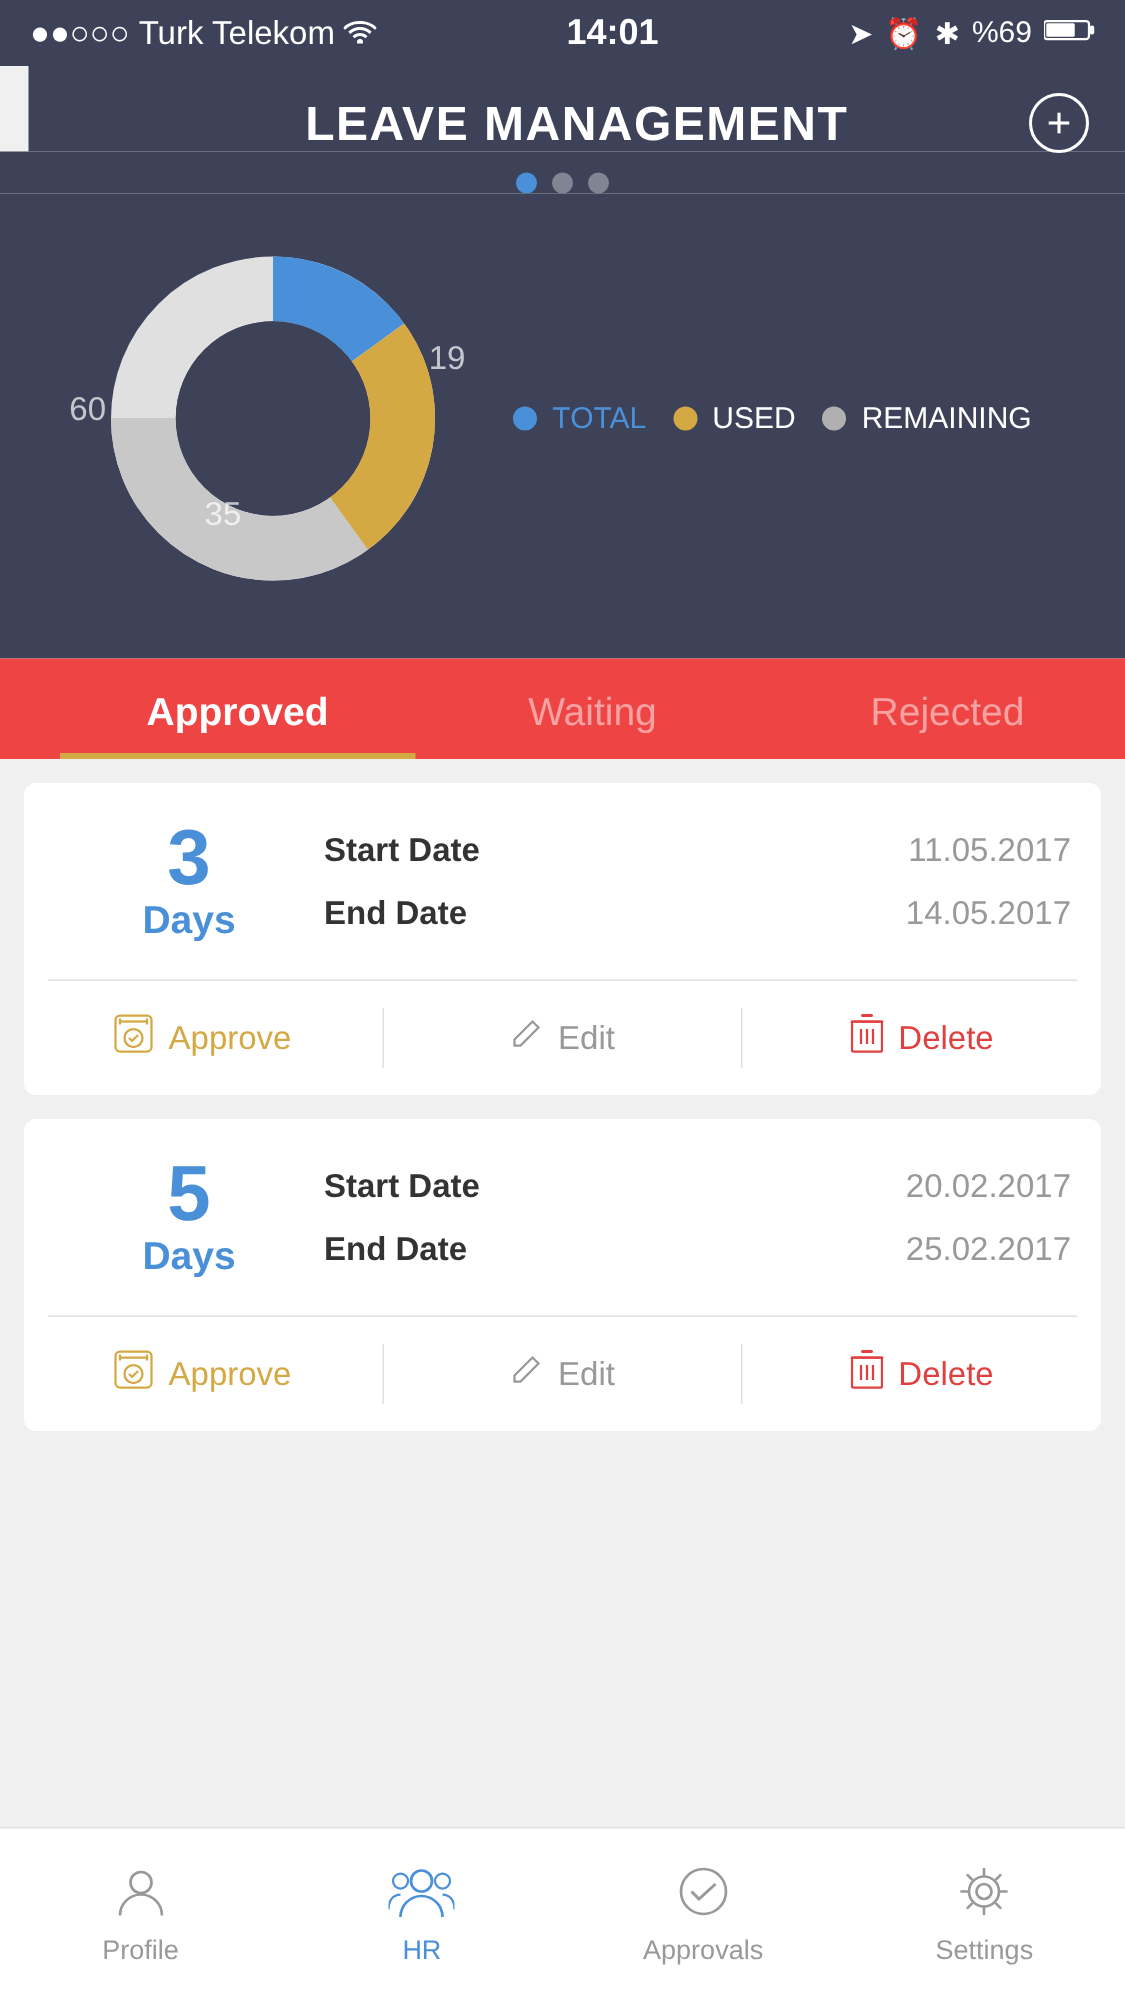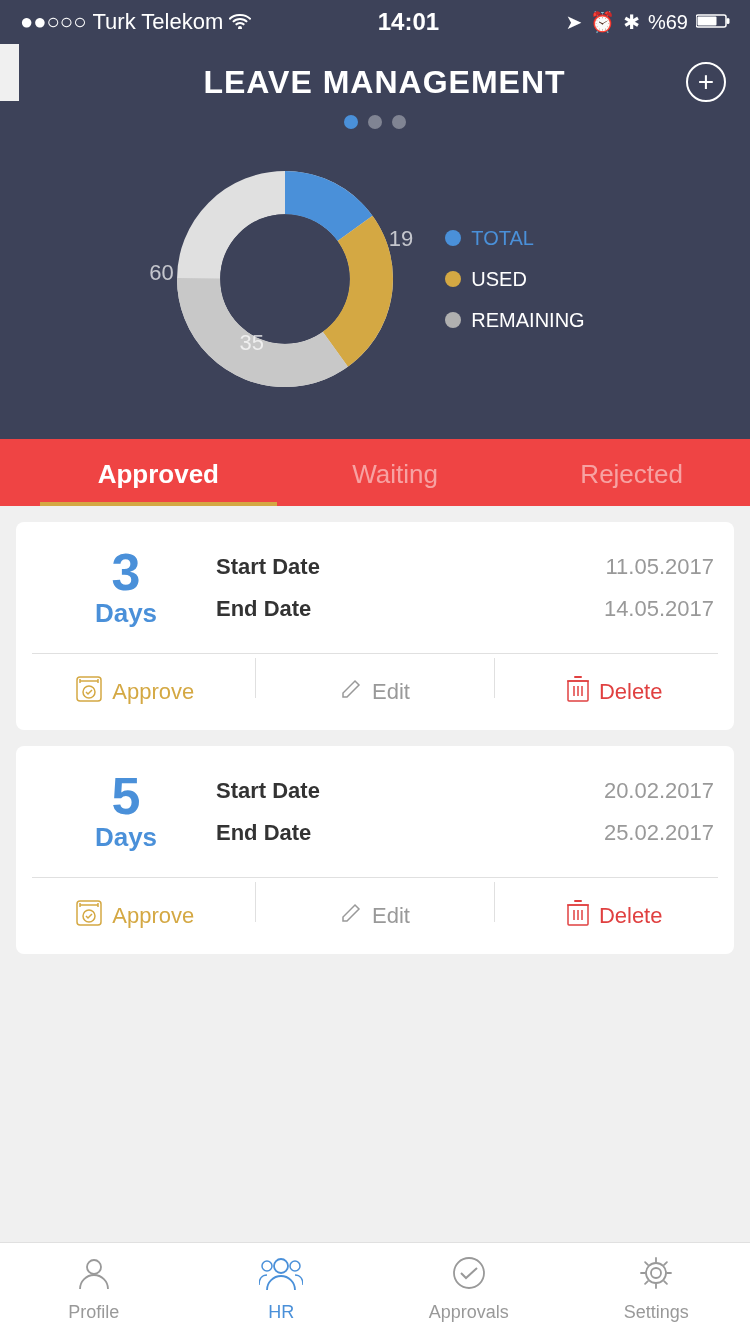--- a/index.html
+++ b/index.html
@@ -99,21 +99,21 @@
       color: rgba(255,255,255,0.7);
       font-size: 22px;
       font-weight: 500;
     }
     .donut-label-total { top: 42%; left: -16px; }
     .donut-label-used { top: 28%; right: -8px; }
     .donut-label-remaining { bottom: 18%; left: 36%; transform: translateX(-50%); }
 
     .legend {
       display: flex;
-      flex-direction: column;
+      flex-direction: row;
       gap: 18px;
     }
     .legend-item {
       display: flex;
       align-items: center;
       gap: 10px;
       color: white;
       font-size: 20px;
       font-weight: 500;
     }
@@ -214,20 +214,21 @@
       font-size: 22px;
       color: #999;
     }
     .card-divider {
       height: 1px;
       background: #e0e0e0;
       margin: 0 16px;
     }
     .card-actions {
       display: flex;
+      align-items: center;
       padding: 4px 0;
     }
     .action-btn {
       flex: 1;
       display: flex;
       align-items: center;
       justify-content: center;
       gap: 10px;
       padding: 18px 0;
       font-size: 22px;
@@ -240,21 +241,21 @@
     }
     .approve-btn { color: #d4a843; }
     .edit-btn { color: #999; }
     .delete-btn { color: #e04040; }
 
     
     .bottom-nav {
       background: white;
       display: flex;
       border-top: 1px solid #e0e0e0;
-      height: 92px;
+      height: 116px;
     }
     .nav-item {
       flex: 1;
       display: flex;
       flex-direction: column;
       align-items: center;
       justify-content: center;
       gap: 6px;
       cursor: pointer;
       color: #999;

